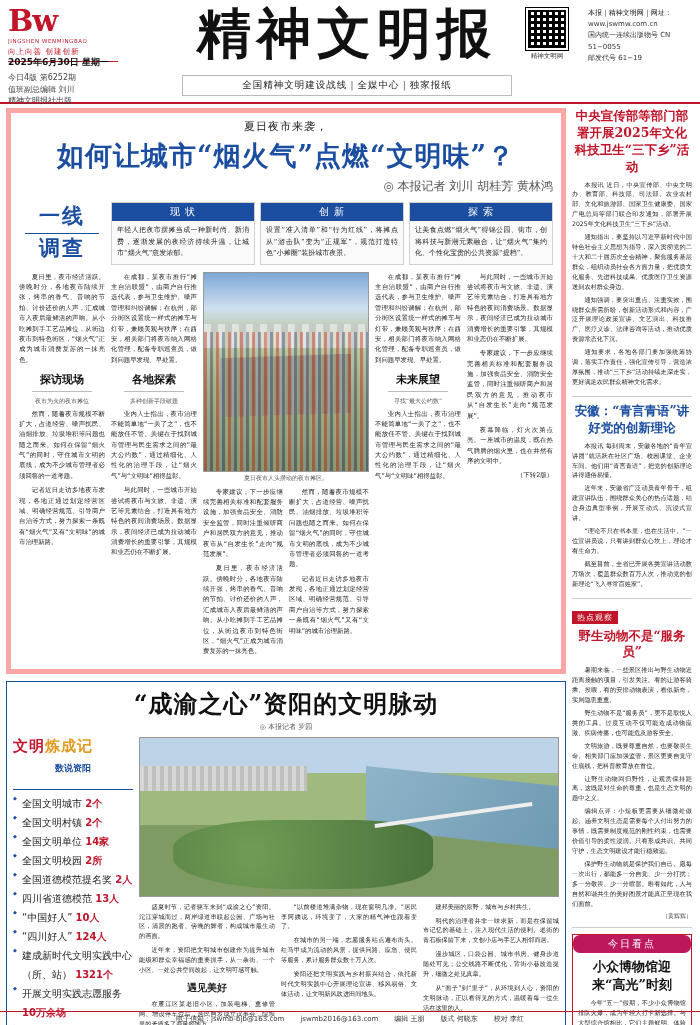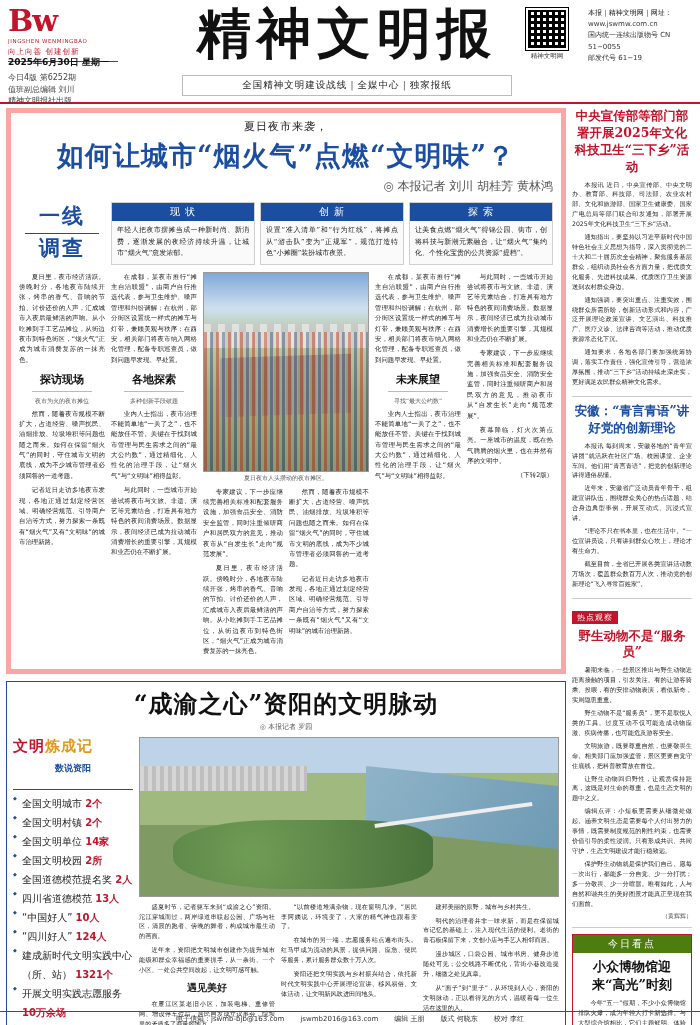--- a/index.html
+++ b/index.html
@@ -182,22 +182,22 @@
   .rail-body p { margin:0 0 3px; text-indent:2em; }
   .tag {
     display:inline-block; background:#c0152a; color:#fff; font-size:8px;
     padding:1px 5px; letter-spacing:1px;
   }
   .tag-row { text-align:left; margin-bottom:4px; }
   .rail-sign { text-align:right; font-size:6px; color:#555; }
 
   .today-box { border:1px solid #c0152a; padding:5px; margin-top:4px; }
   .today-h {
-    background:#4d7c0f; color:#fff; font-size:10px; text-align:center;
-    padding:2px 14px; letter-spacing:2px; margin:-5px -5px 5px;
+    background:#be185d; color:#fff; font-size:10px; text-align:center;
+    padding:2px 14px; letter-spacing:2px; margin:-5px -5px 5px;border-radius:7px;
   }
   .today-title {
     font-family:"DejaVu Serif","Liberation Serif",serif;
     font-size:13px; font-weight:bold; text-align:center; line-height:1.4; color:#111;
   }
   .today-body { font-size:6.2px; line-height:1.6; text-align:justify; margin-top:4px; color:#222; }
   .today-body p { margin:0 0 3px; text-indent:2em; }
 
   
   .footer {

